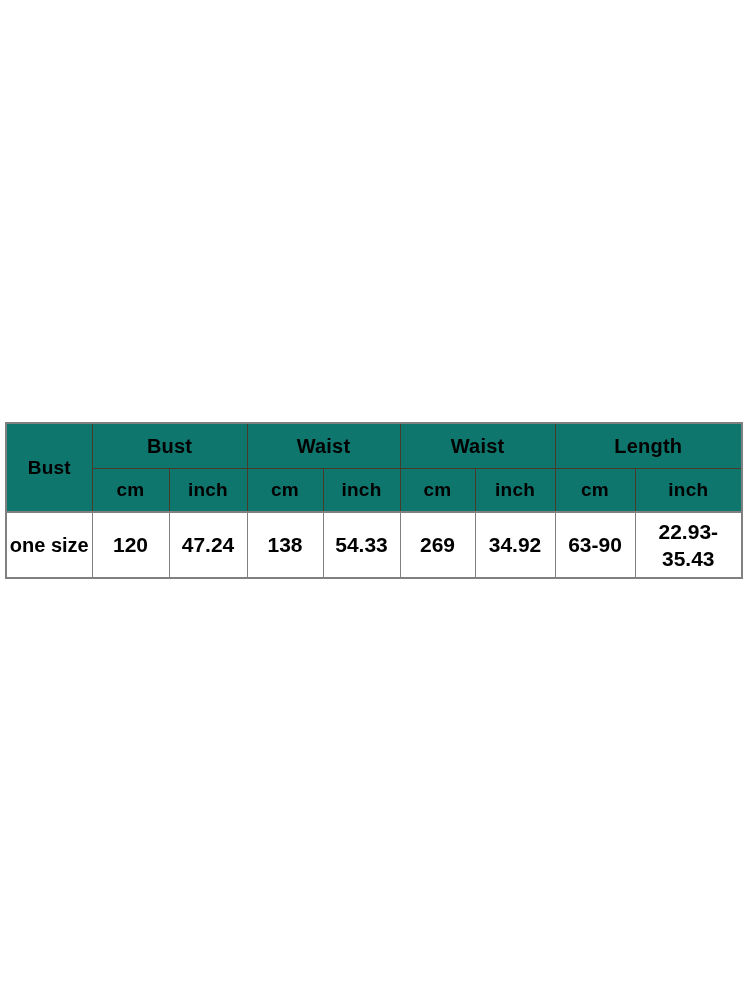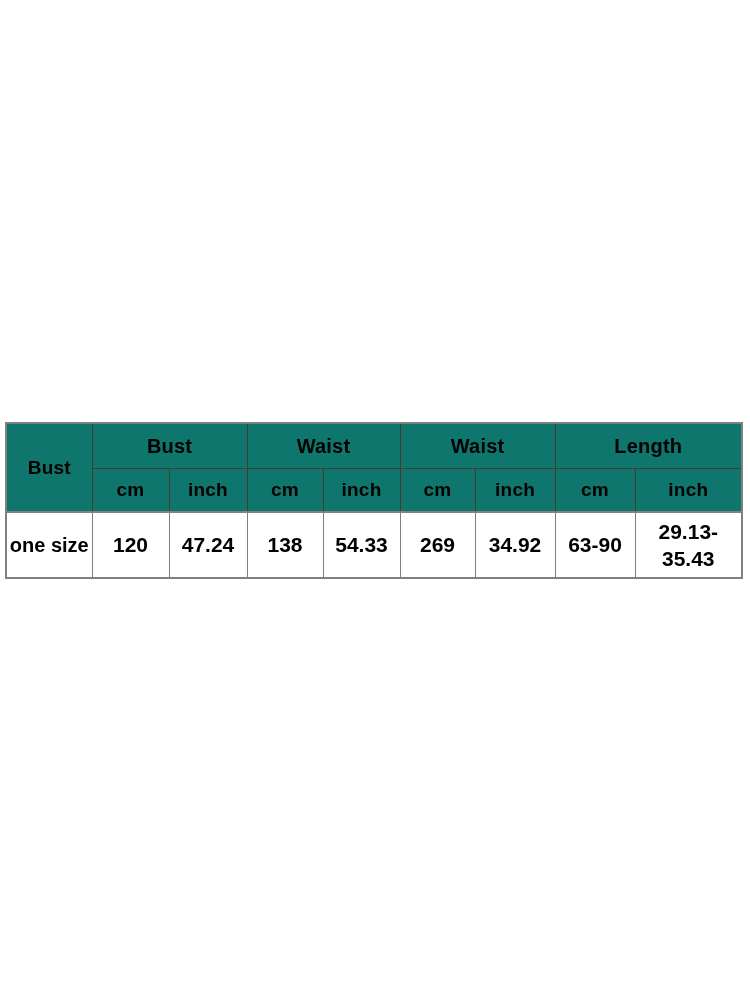--- a/index.html
+++ b/index.html
@@ -154,19 +154,19 @@
       <tbody>
         <tr>
           <td class="size-cell">one size</td>
           <td>120</td>
           <td>47.24</td>
           <td>138</td>
           <td>54.33</td>
           <td>269</td>
           <td>34.92</td>
           <td>63-90</td>
-          <td>29.13-35.43</td>
+          <td>22.93-35.43</td>
         </tr>
       </tbody>
     </table>
   </div>
 
 </div>
 
 </body></html>

